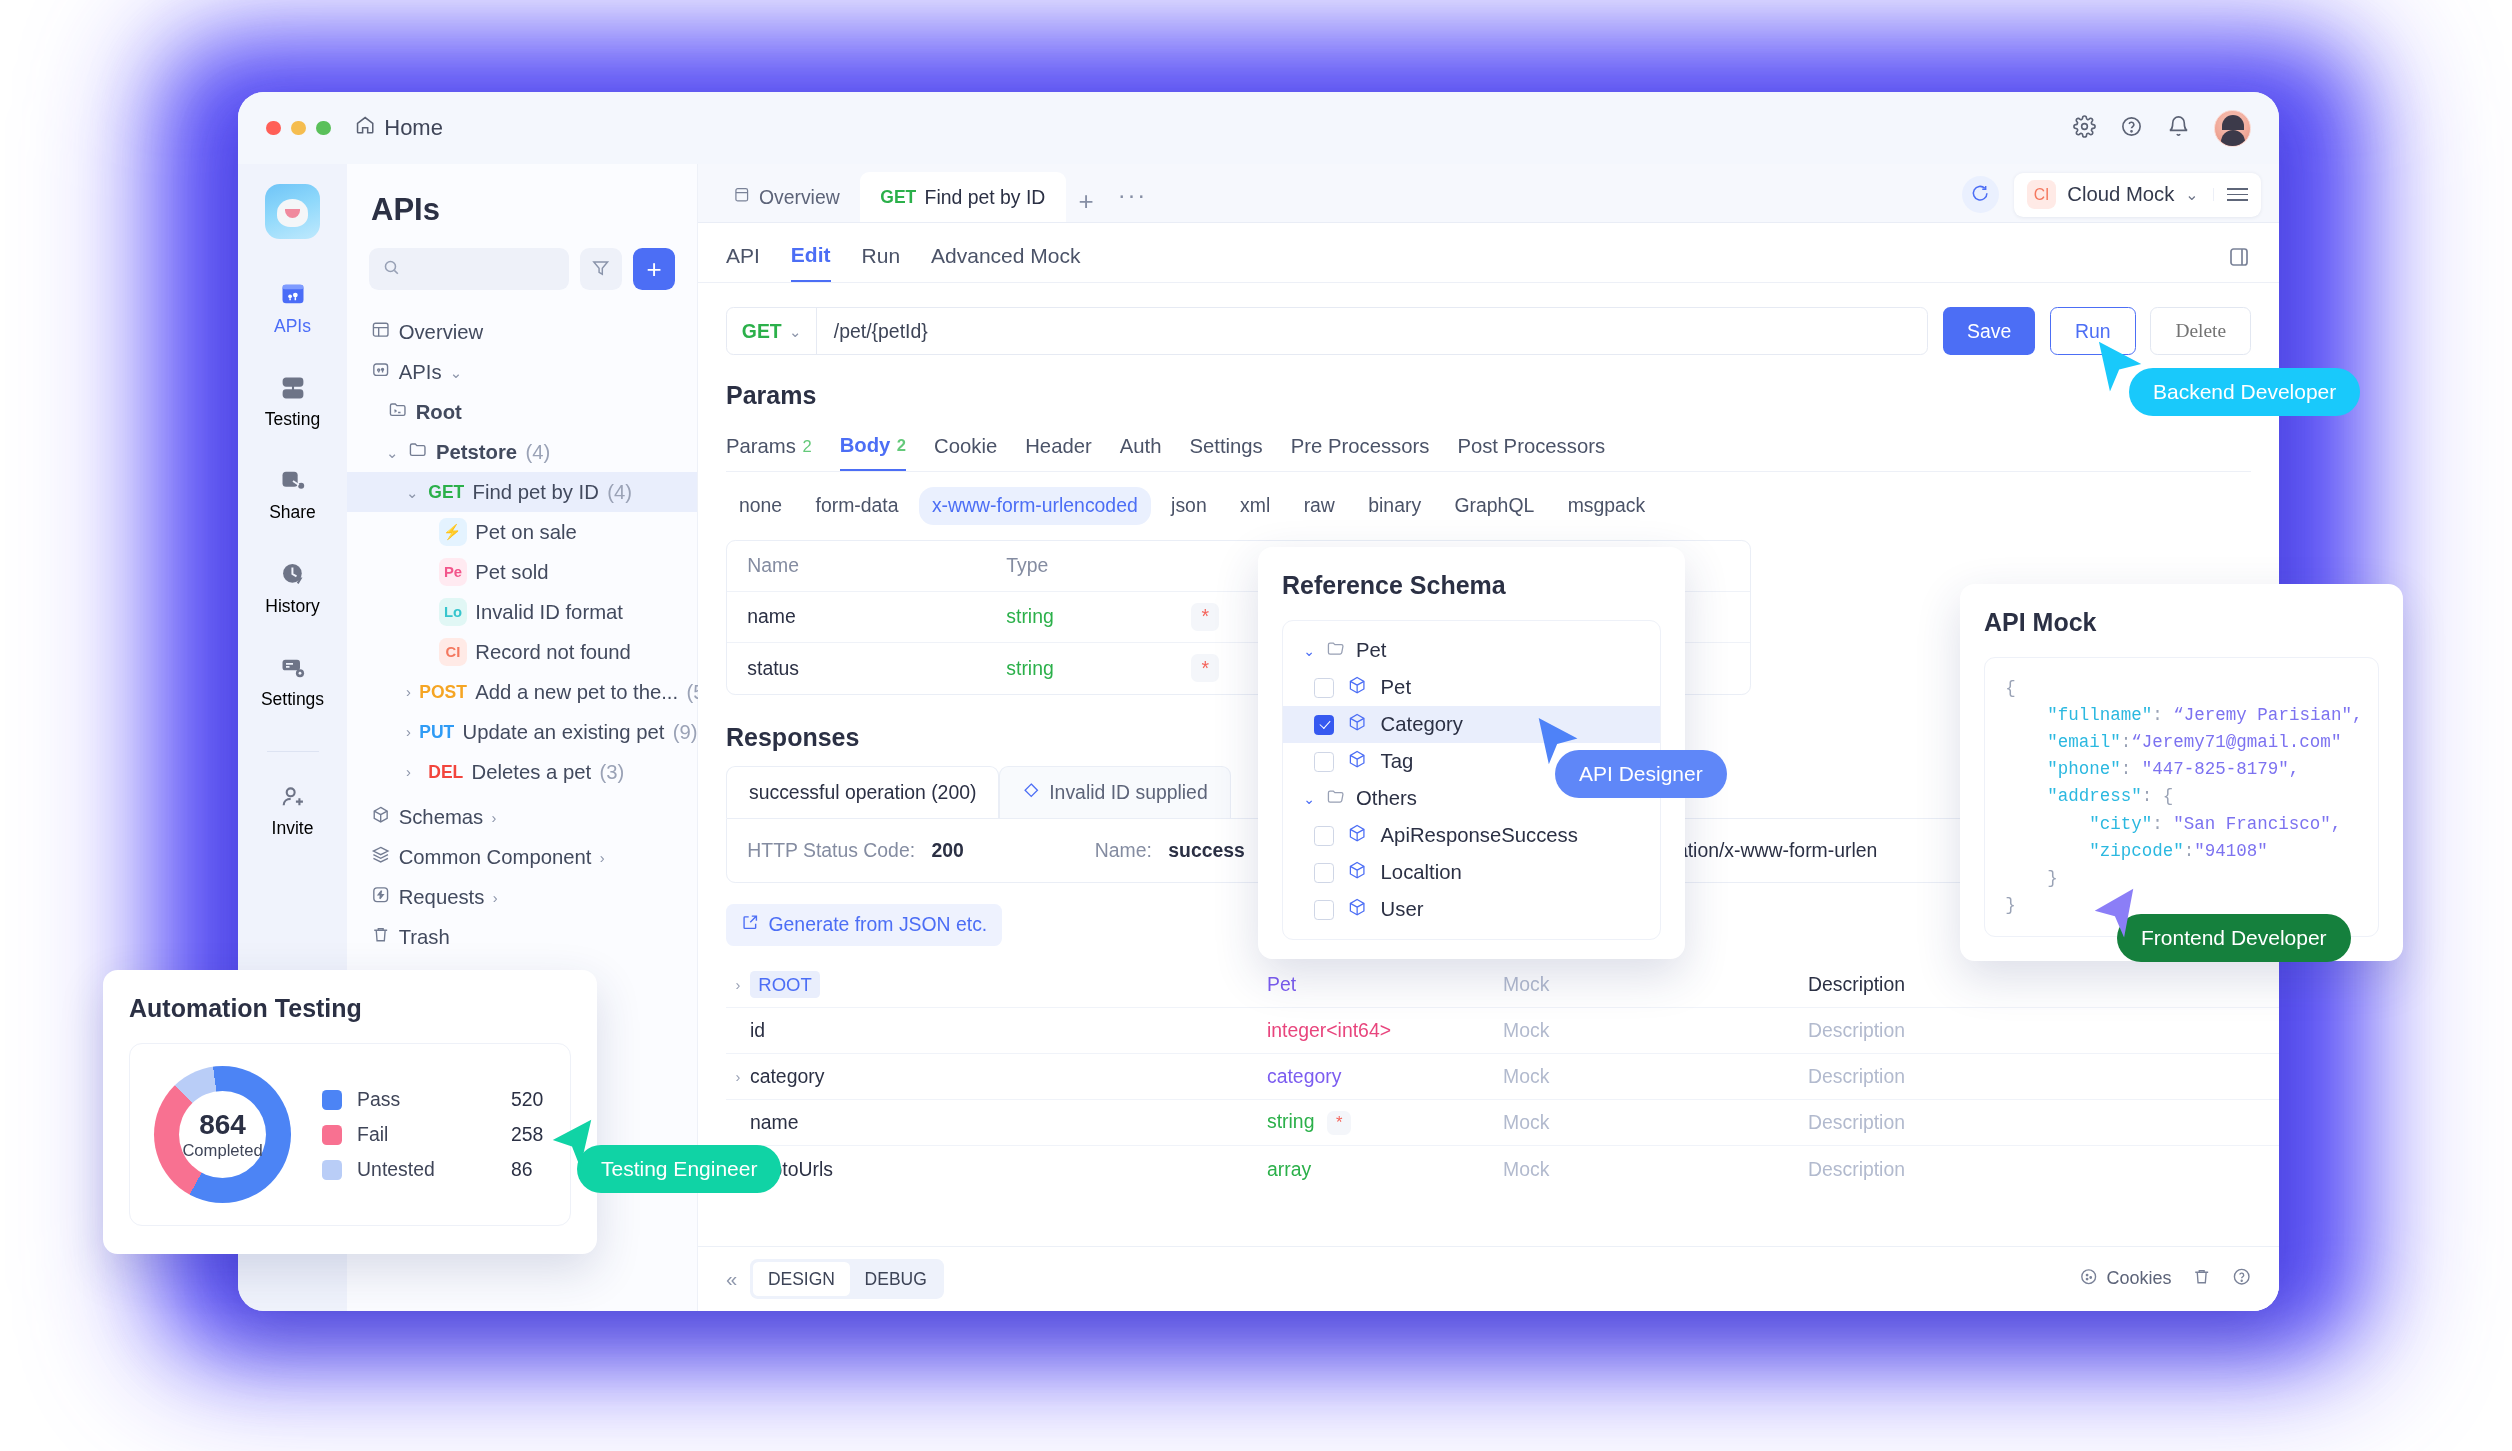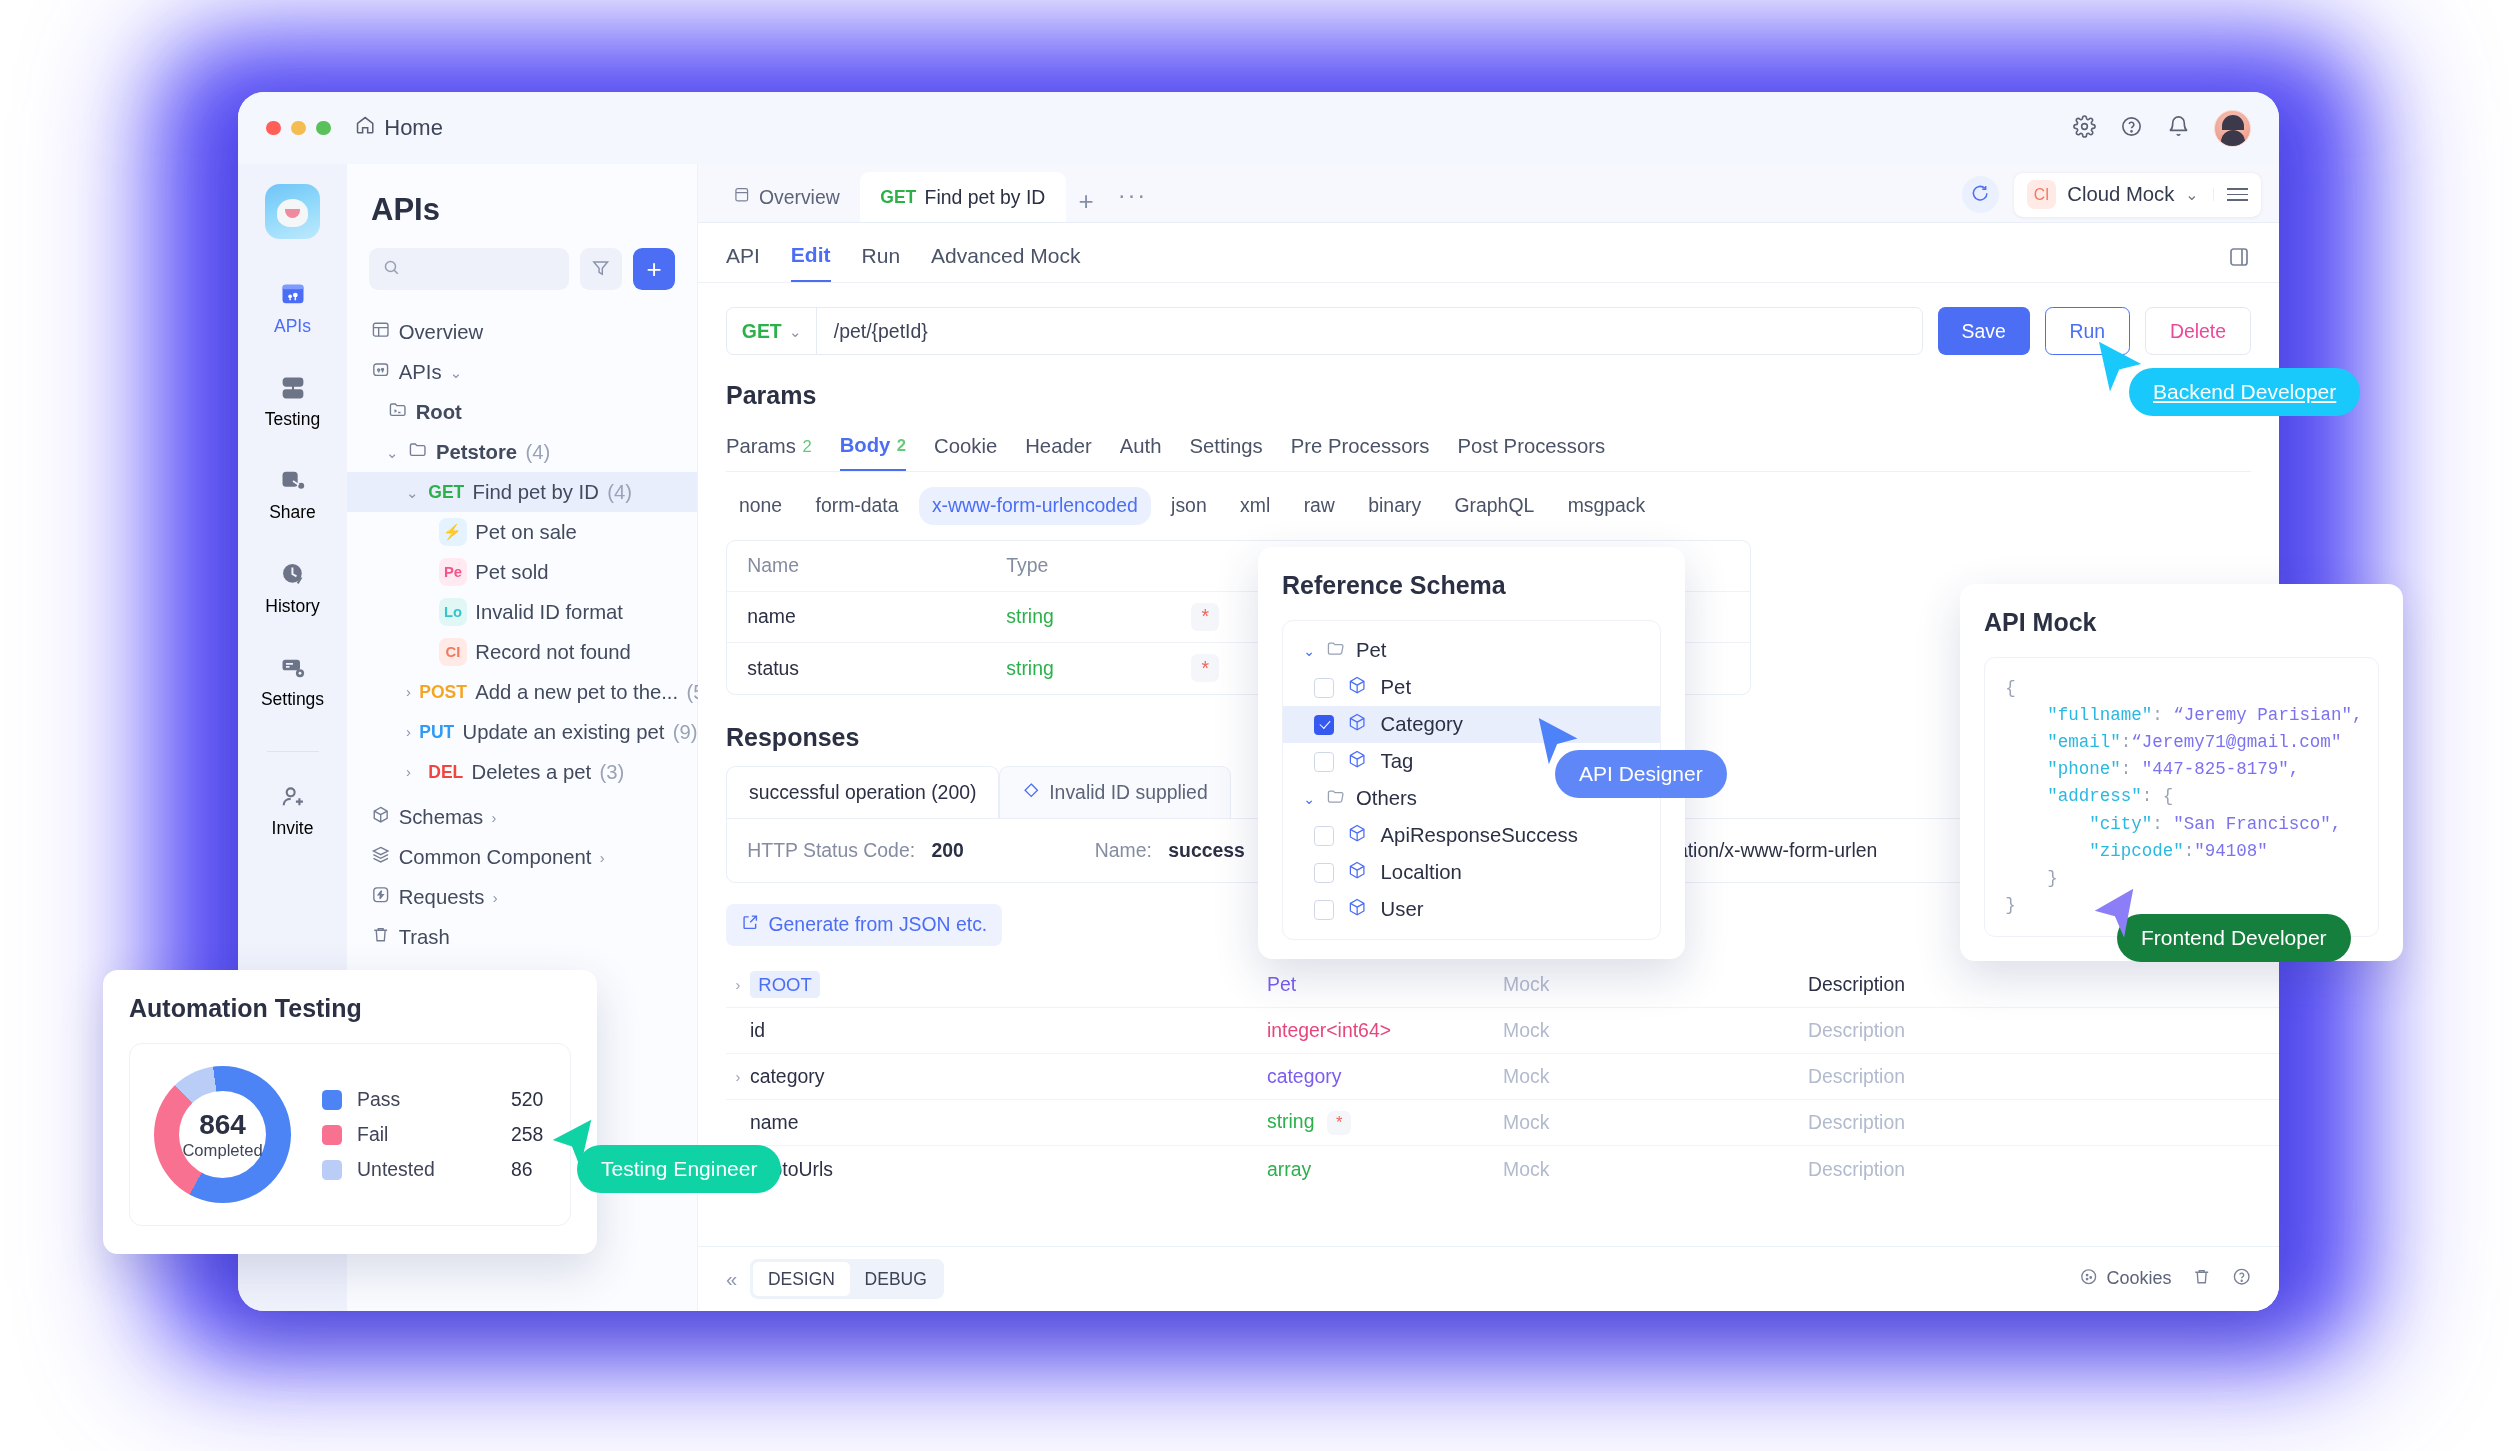--- a/index.html
+++ b/index.html
@@ -198,21 +198,21 @@
     border-right:0.9px solid #e6eaf3; color:#2bb04a; font-weight:700; font-size:19.4px;
   }
   .methsel .cv { color:#8d96ab; font-weight:400; font-size:14.8px;}
   .urlval { padding:0 16.6px; color:#3d4457; font-size:19.4px; }
   .btn {
     height:48px; border-radius:7.4px; padding:0 24px; display:flex;
     align-items:center; font-size:19.4px; cursor:pointer;
   }
   .btn.save { background:#4c6ef5; color:#fff; }
   .btn.run { background:#fff; color:#4c6ef5; border:1.4px solid #4c6ef5; }
-  .btn.del { background:#fff; color:#ec4899; border:0.9px solid #e2e7f1; }
+  .btn.del { background:#fff; color:#737373; border:0.9px solid #e2e7f1;font-family:Liberation Serif, serif; }
 
   
   .content { flex:1; position:relative; overflow:hidden; padding: 0 28px; }
 
   .sect-title { font-size:25px; font-weight:700; color:#2b3044; margin: 26px 0 0; }
 
   .ptabs { display:flex; align-items:center; gap:28px; margin-top: 24px; border-bottom:0.9px solid #edf0f7; }
   .ptab { font-size:20.3px; color:#4b5368; padding-bottom:12px; display:flex; gap:6.5px; align-items:center;}
   .ptab .num { color:#64c97a; font-size:16.6px; }
   .ptab.active { color:#4c6ef5; font-weight:600; border-bottom:2.8px solid #4c6ef5; }
@@ -328,21 +328,21 @@
   .lg-val { font-size:19.4px; color:#2b3044; }
 
   
   .pill {
     position:absolute; z-index:60; color:#fff; font-size:21px;
     padding:12px 24px; border-radius:28px; white-space:nowrap;
   }
   .cursor { position:absolute; z-index:61; width:0;height:0; }
   .cursor svg { display:block; }
 
-  #pill-backend { left: 2129px; top: 368px; background:#19c9fb;text-decoration:underline; }
+  #pill-backend { left: 2129px; top: 368px; background:#19c9fb; }
   #cur-backend { left: 2095px; top: 340px; }
   #pill-designer { left: 1555px; top: 750px; background:#5f87f8; }
   #cur-designer { left: 1535px; top: 716px; }
   #pill-frontend { left: 2117px; top: 914px; background:#8b7ef7; }
   #cur-frontend { left: 2089px; top: 887px; }
   #pill-testing { left: 577px; top: 1145px; background:#10d3a5;text-align:right; }
   #cur-testing { left: 547px; top: 1118px; }
 </style>
 </head>
 <body>

